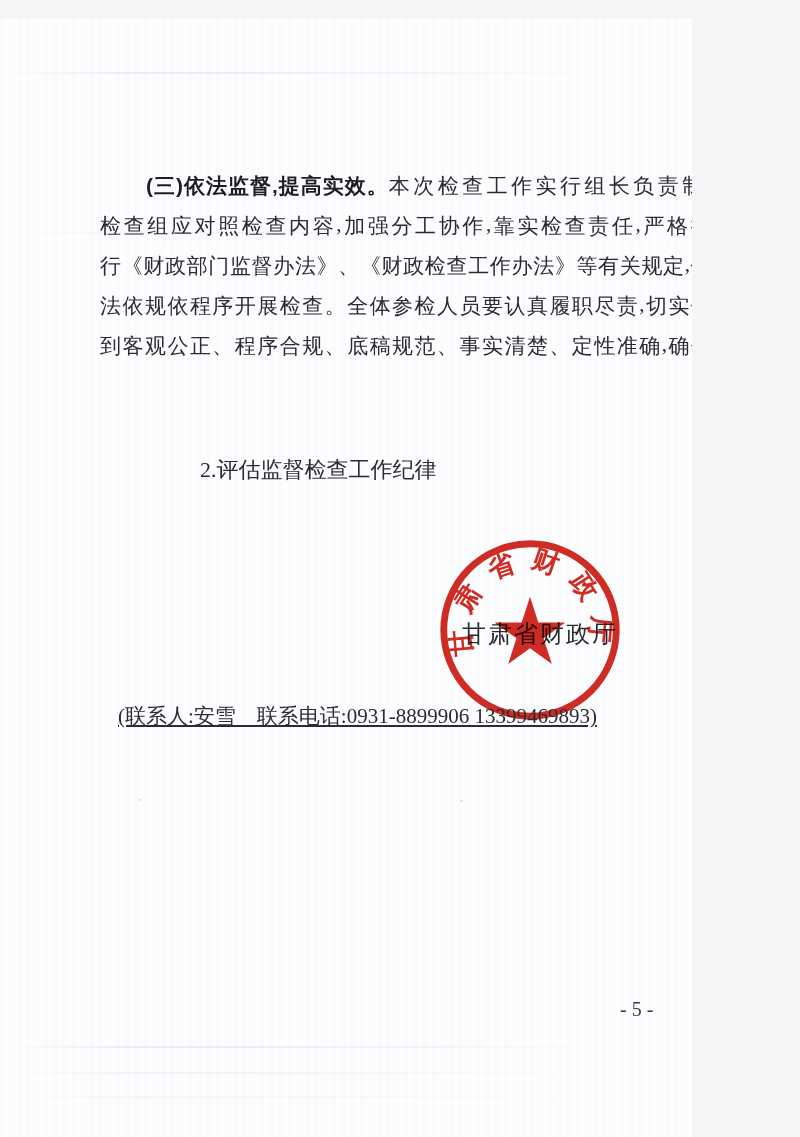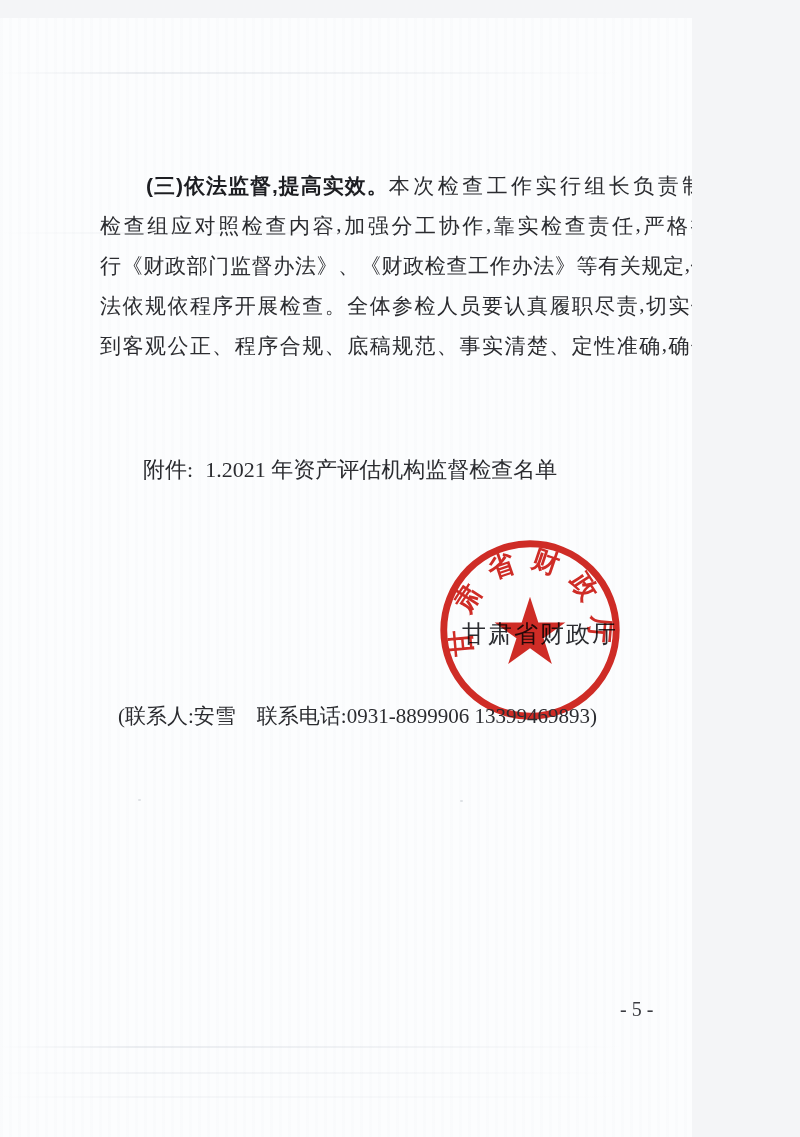--- a/index.html
+++ b/index.html
@@ -51,21 +51,21 @@
   .sig-org{
     position:absolute;left:462px;top:598px;height:36px;line-height:36px;
     font-size:24px;letter-spacing:2px;white-space:pre;
   }
   .sig-date{
     position:absolute;left:446px;top:640px;height:34px;line-height:34px;
     font-size:23px;white-space:pre;
   }
   .contact{
     position:absolute;left:118px;top:678px;height:40px;line-height:40px;
-    font-size:21px;white-space:pre;
+    font-size:21px;white-space:pre;text-decoration:underline;
   }
   .page-num{
     position:absolute;left:620px;top:978px;height:26px;line-height:26px;
     font-size:20px;color:#3a3b40;white-space:pre;
   }
 
   
   .seal{
     position:absolute;left:432px;top:514px;width:196px;height:196px;
     mix-blend-mode:multiply;opacity:.95;
@@ -101,22 +101,22 @@
     </div>
     <div class="line">
       <span class="cflex"><span>法</span><span>依</span><span>规</span><span>依</span><span>程</span><span>序</span><span>开</span><span>展</span><span>检</span><span>查</span><span>。</span><span>全</span><span>体</span><span>参</span><span>检</span><span>人</span><span>员</span><span>要</span><span>认</span><span>真</span><span>履</span><span>职</span><span>尽</span><span>责</span><span>,</span><span>切</span><span>实</span><span>做</span></span>
     </div>
     <div class="line">
       <span class="cflex"><span>到</span><span>客</span><span>观</span><span>公</span><span>正</span><span>、</span><span>程</span><span>序</span><span>合</span><span>规</span><span>、</span><span>底</span><span>稿</span><span>规</span><span>范</span><span>、</span><span>事</span><span>实</span><span>清</span><span>楚</span><span>、</span><span>定</span><span>性</span><span>准</span><span>确</span><span>,</span><span>确</span><span>保</span></span>
     </div>
   </div>
 
   <div class="attach">
-    <div class="attach-row">
-      <span class="attach-label">附件:</span><span>1.2021 年资产评估机构监督检查名单</span>
+    <div class="attach-row attach-row2">
+      <span>2.评估监督检查工作纪律</span>
     </div>
   </div>
 
   <div class="sig-org">甘肃省财政厅</div>
 
   <svg class="seal" viewBox="0 0 200 200">
     <circle cx="100" cy="100" r="88" fill="none" stroke-width="7" stroke="#d0201a"></circle>
     <polygon points="100,66 108.5,92.3 136.1,92.3 113.8,108.5 122.3,134.7 100,118.5 77.7,134.7 86.2,108.5 63.9,92.3 91.5,92.3" fill="#d0201a"></polygon>
     <path id="sealArcPath" d="M 41.7 121.2 A 62 62 0 1 1 158.3 121.2" fill="none"></path>
     <text class="seal-arc-label" fill="#d0201a">

